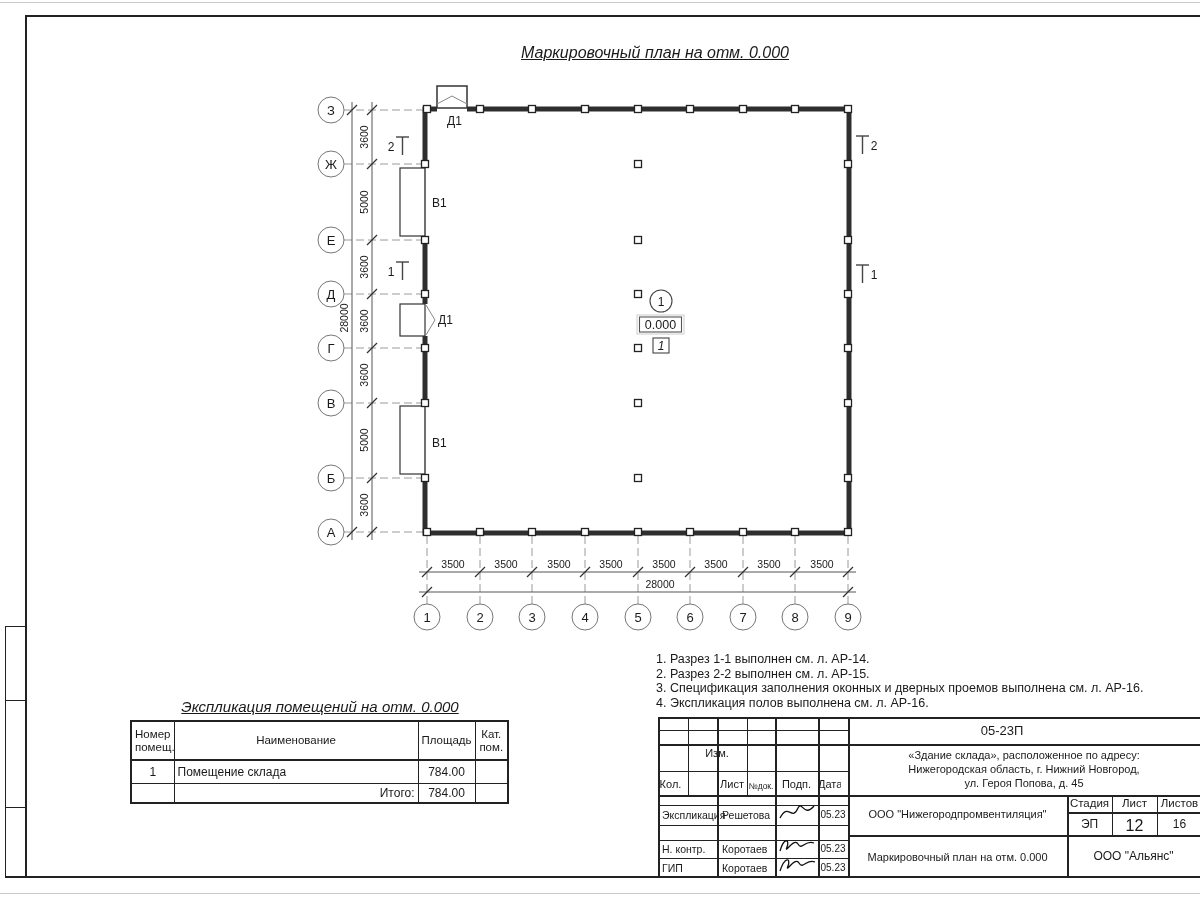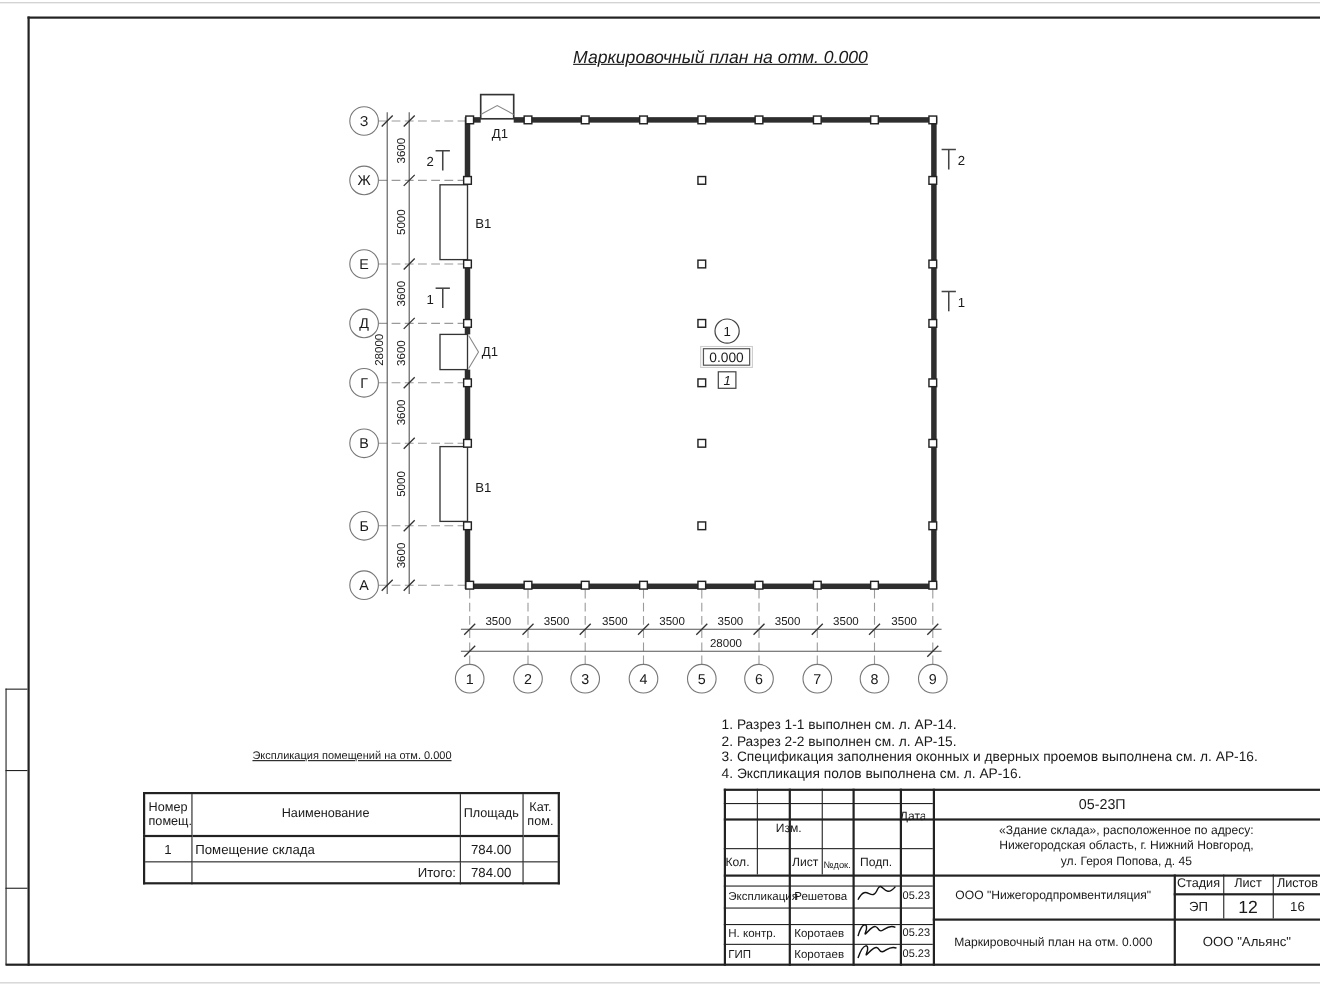--- a/index.html
+++ b/index.html
@@ -5,21 +5,21 @@
   html,body{margin:0;padding:0;background:#fff;}
   #sheet{position:relative;width:1200px;height:900px;background:#ffffff;overflow:hidden;
          font-family:"Liberation Sans",sans-serif;color:#1a1a1a;}
   .abs{position:absolute;}
   .hl{position:absolute;background:#222;height:2px;}
   .hl1{position:absolute;background:#222;height:1px;}
   .vl{position:absolute;background:#222;width:2px;}
   .vl1{position:absolute;background:#222;width:1px;}
   .edge{position:absolute;background:#c9c9c9;height:1px;left:0;width:1200px;}
   .drawing-title{font-size:16px;font-style:italic;text-decoration:underline;text-align:center;}
-  .expl-title{font-size:10px;text-decoration:underline;text-align:center;}
+  .expl-title{font-size:15px;font-style:italic;text-decoration:underline;text-align:center;margin-top:16px;}
   .note-line{font-size:12.5px;line-height:14.5px;white-space:nowrap;}
   table.expl{border-collapse:collapse;table-layout:fixed;}
   table.expl td{border:1px solid #222;font-size:12px;padding:1px 3px;overflow:hidden;}
   table.expl{border:2px solid #222;}
   table.expl tr.hdr td{font-size:11.5px;text-align:center;vertical-align:middle;border-bottom:2px solid #222;line-height:13px;}
   .tb-text{position:absolute;font-size:11px;text-align:center;overflow:hidden;white-space:nowrap;}
   .tb-left{position:absolute;font-size:10.5px;text-align:left;white-space:nowrap;}
   svg text{font-family:"Liberation Sans",sans-serif;fill:#1a1a1a;}
 </style>
 </head>
@@ -317,21 +317,21 @@
     <div class="vl" style="left:848px;top:717px;height:161px;"></div>
     <div class="vl" style="left:1067px;top:795px;height:83px;"></div>
     <div class="vl1" style="left:1112px;top:795px;height:40px;"></div>
     <div class="vl1" style="left:1157px;top:795px;height:40px;"></div>
 
     <div class="tb-text" style="left:658px;top:747px;width:30px;margin-left:44px;">Изм.</div>
     <div class="tb-text" style="left:656px;top:778px;width:29px;">Кол.</div>
     <div class="tb-text" style="left:717px;top:778px;width:30px;">Лист</div>
     <div class="tb-text" style="left:747px;top:781px;width:28px;font-size:8.5px;">№док.</div>
     <div class="tb-text" style="left:775px;top:778px;width:43px;">Подп.</div>
-    <div class="tb-text" style="left:818px;top:736px;width:23px;">Дата</div>
+    <div class="tb-text" style="left:818px;top:778px;width:23px;">Дата</div>
 
     <div class="tb-text" style="left:848px;top:723px;width:308px;font-size:13px;">05-23П</div>
     <div class="abs" style="left:853px;top:748px;width:342px;text-align:center;font-size:11px;line-height:14px;">
       <div>«Здание склада», расположенное по адресу:</div>
       <div>Нижегородская область, г. Нижний Новгород,</div>
       <div>ул. Героя Попова, д. 45</div>
     </div>
 
     <div class="tb-left" style="left:662px;top:809px;">Экспликация</div>
     <div class="tb-left" style="left:722px;top:809px;">Решетова</div>

